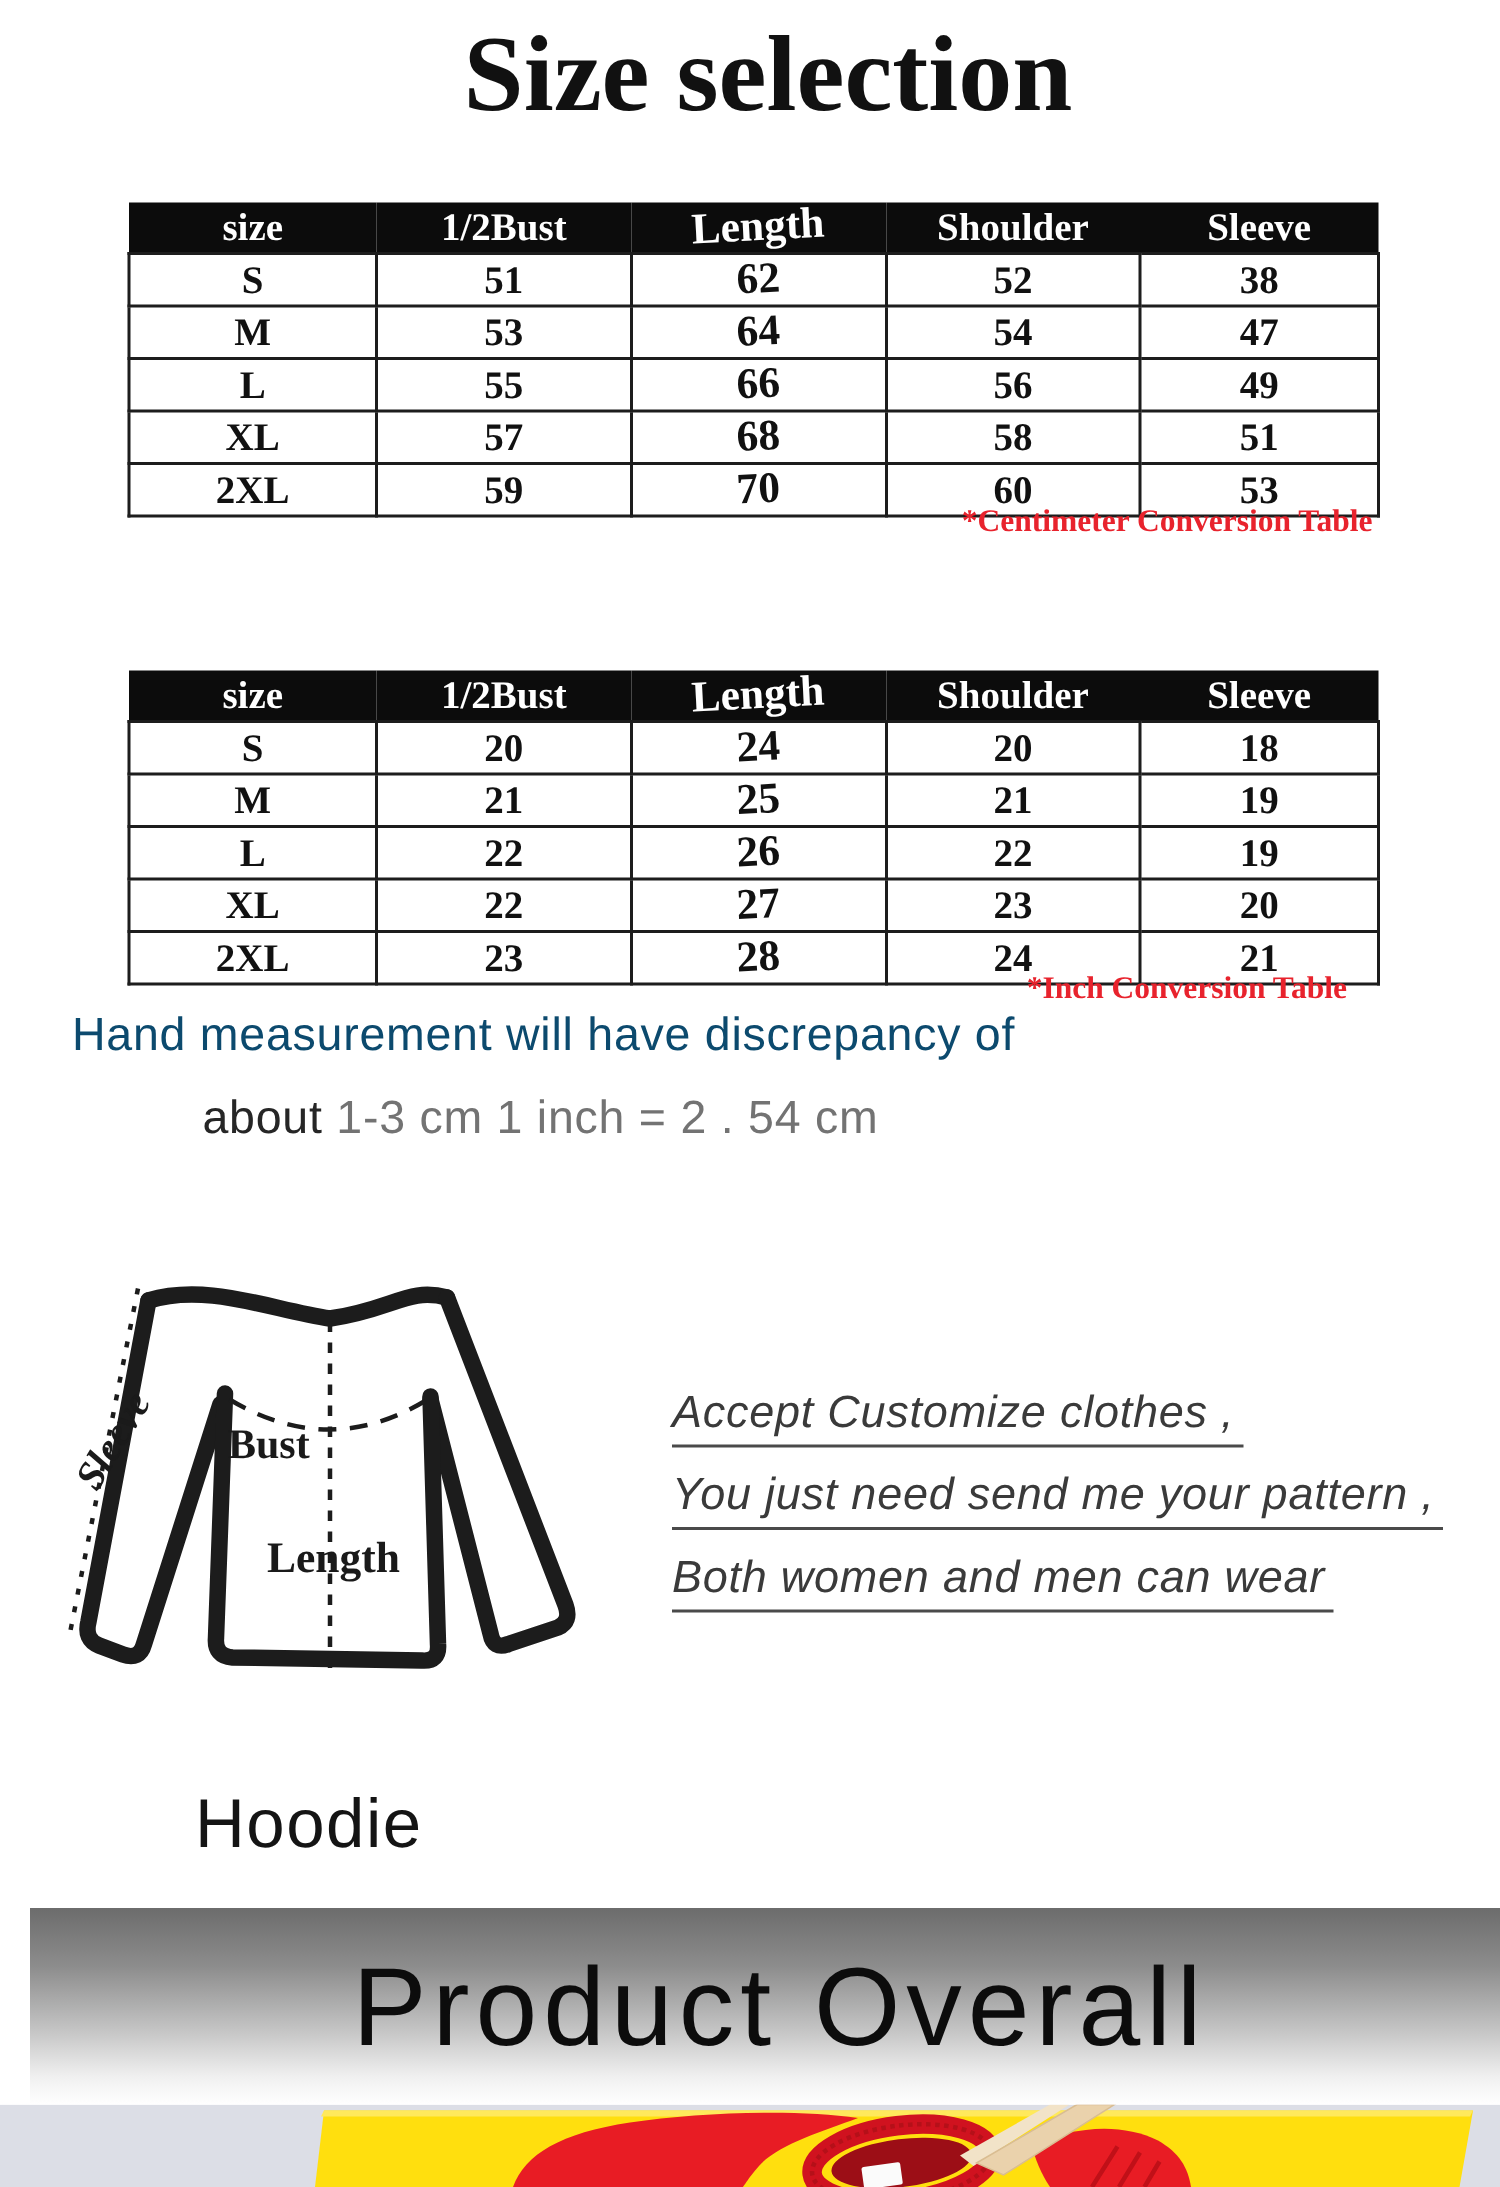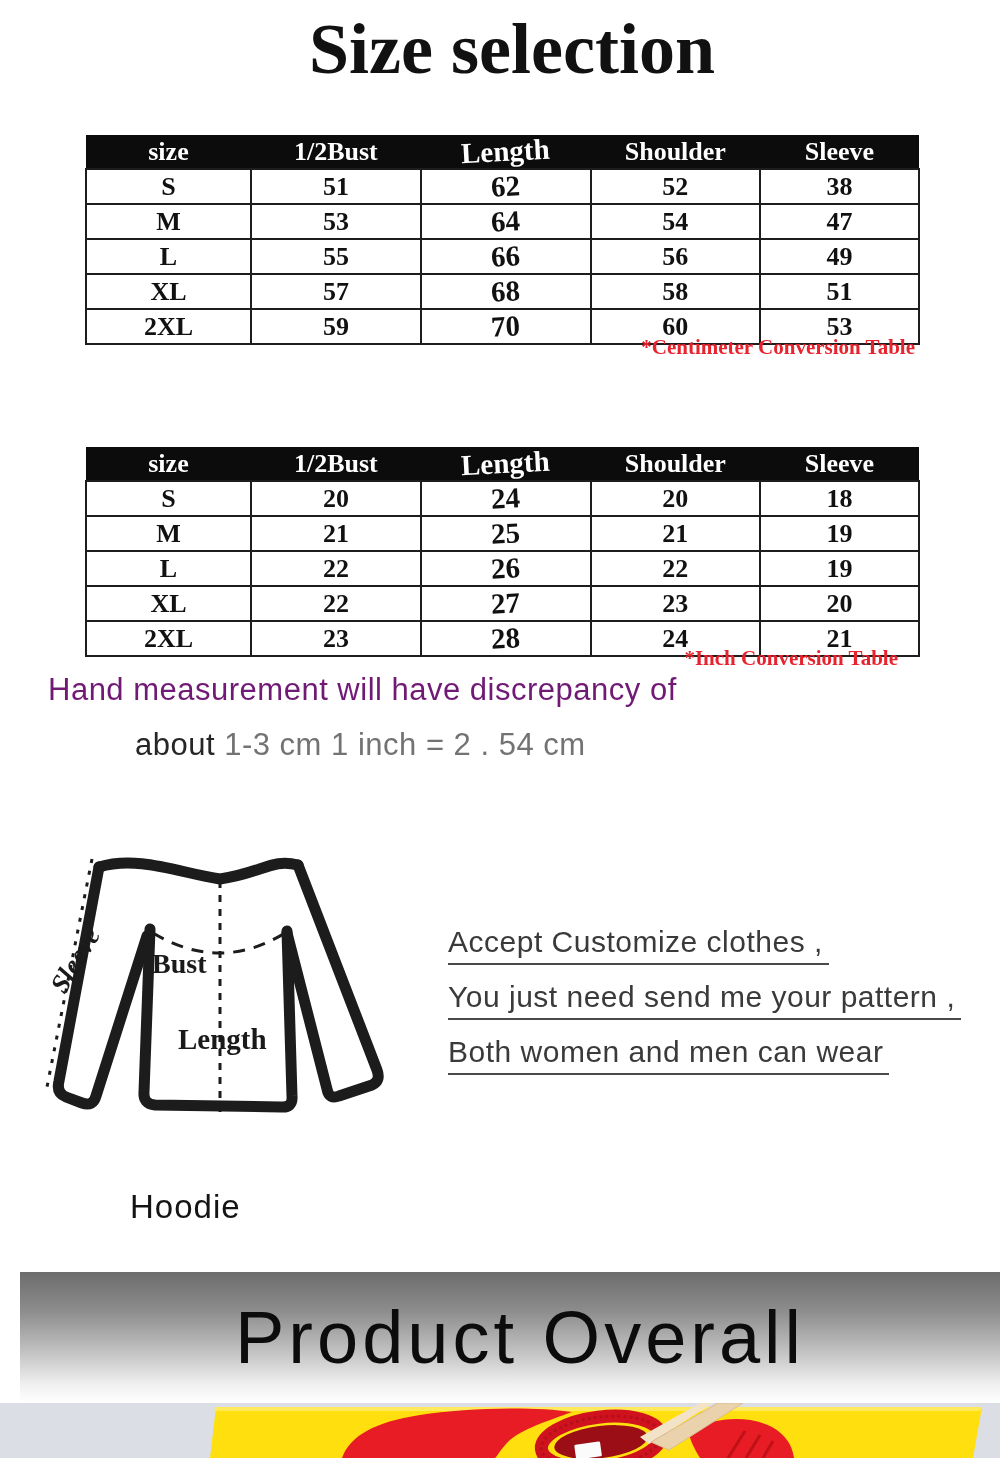--- a/index.html
+++ b/index.html
@@ -28,41 +28,41 @@
   th .cellv.len, td .cellv.len{transform:rotate(-3deg);font-size:29px;}
 
   .red-caption{position:absolute;font-family:"Liberation Serif",serif;font-weight:700;
     font-size:21px;color:#e8232d;}
   .caption-cm{top:335px;right:85px;}
   .caption-inch{top:646px;right:102px;}
   .asian-note{position:absolute;left:84px;top:372px;font-family:"Liberation Serif",serif;
     font-style:italic;font-weight:700;font-size:28px;color:#e8232d;}
 
   
-  .hand-line1{position:absolute;left:48px;top:672px;font-size:31px;color:#701a75;letter-spacing:.5px;}
+  .hand-line1{position:absolute;left:48px;top:672px;font-size:31px;color:#0c4a6e;letter-spacing:.5px;}
   .hand-line2{position:absolute;left:135px;top:727px;font-size:31px;color:#262626;letter-spacing:.5px;}
   .hand-line2 .red{color:#737373;text-align:right;}
 
   
   .diagram{position:absolute;left:20px;top:845px;width:380px;height:300px;}
   .diagram svg{position:absolute;left:0;top:0;}
   .dg-label{position:absolute;font-family:"Liberation Serif",serif;font-weight:700;color:#1a1a1a;}
   .lbl-sleeve{left:8px;top:100px;width:95px;text-align:center;font-size:27px;font-style:italic;
     transform:rotate(-59deg);}
   .lbl-bust{left:132px;top:103px;font-size:28px;}
   .lbl-length{left:158px;top:178px;font-size:29px;}
 
   
   .custom-block{position:absolute;left:448px;top:925px;width:550px;}
   .custom-line{display:inline-block;font-size:30px;color:#3a3a3a;letter-spacing:.5px;
-    border-bottom:2px solid #4a4a4a;padding:0 6px 4px 0;margin-bottom:23px;}
+    border-bottom:2px solid #4a4a4a;padding:0 6px 4px 0;margin-bottom:23px;font-style:italic;}
   .custom-block .row{height:55px;}
 
   
-  .product-name{position:absolute;left:130px;top:1188px;font-size:33px;color:#141414;letter-spacing:1px;}
+  .product-name{position:absolute;left:130px;top:1188px;font-size:46px;color:#141414;letter-spacing:1px;}
 
   
   .banner{position:absolute;left:0;top:1272px;width:1000px;height:131px;
     background:linear-gradient(to bottom,#6c6c6c 0%,#8d8d8d 30%,#c4c4c4 62%,#f0f0f0 86%,#ffffff 100%);
     text-align:center;margin-left:20px;}
   .banner-title{font-size:74px;font-weight:300;color:#0c0c0c;letter-spacing:4px;
     line-height:131px;}
 
   
   .photo-strip{position:absolute;left:0;top:1403px;width:1000px;height:55px;overflow:hidden;}

